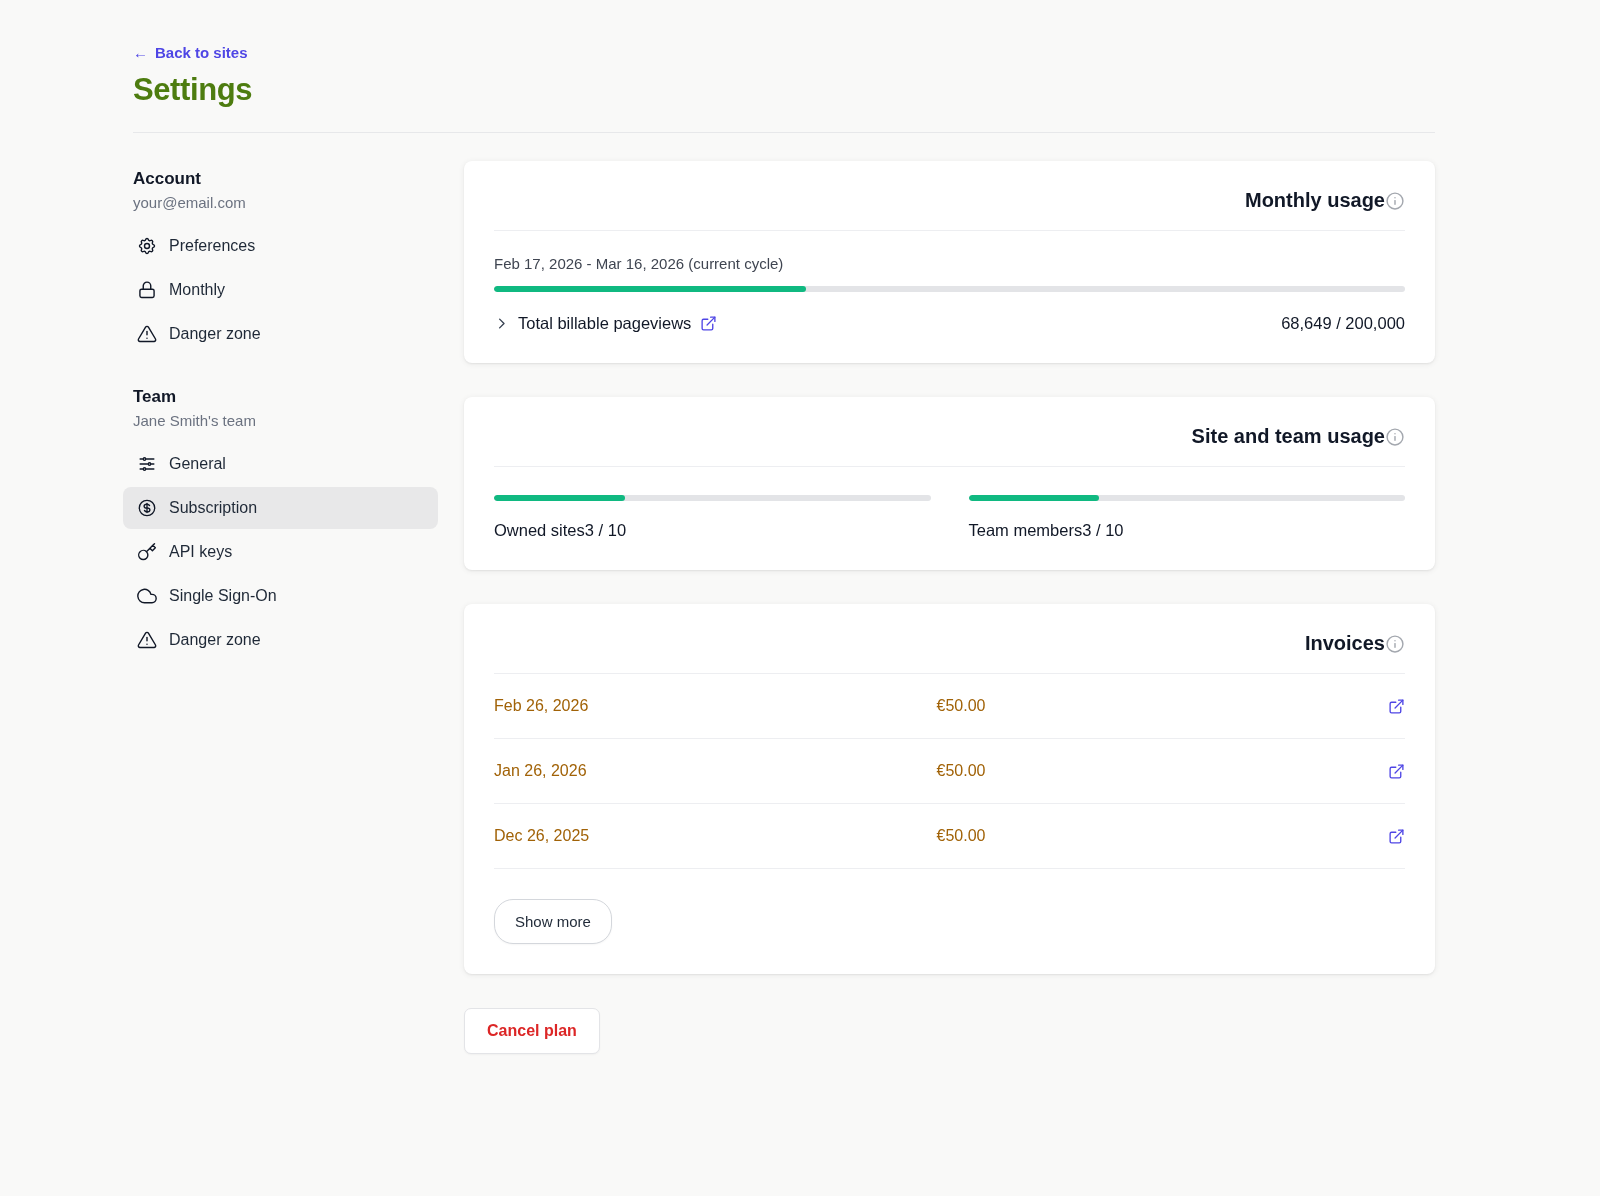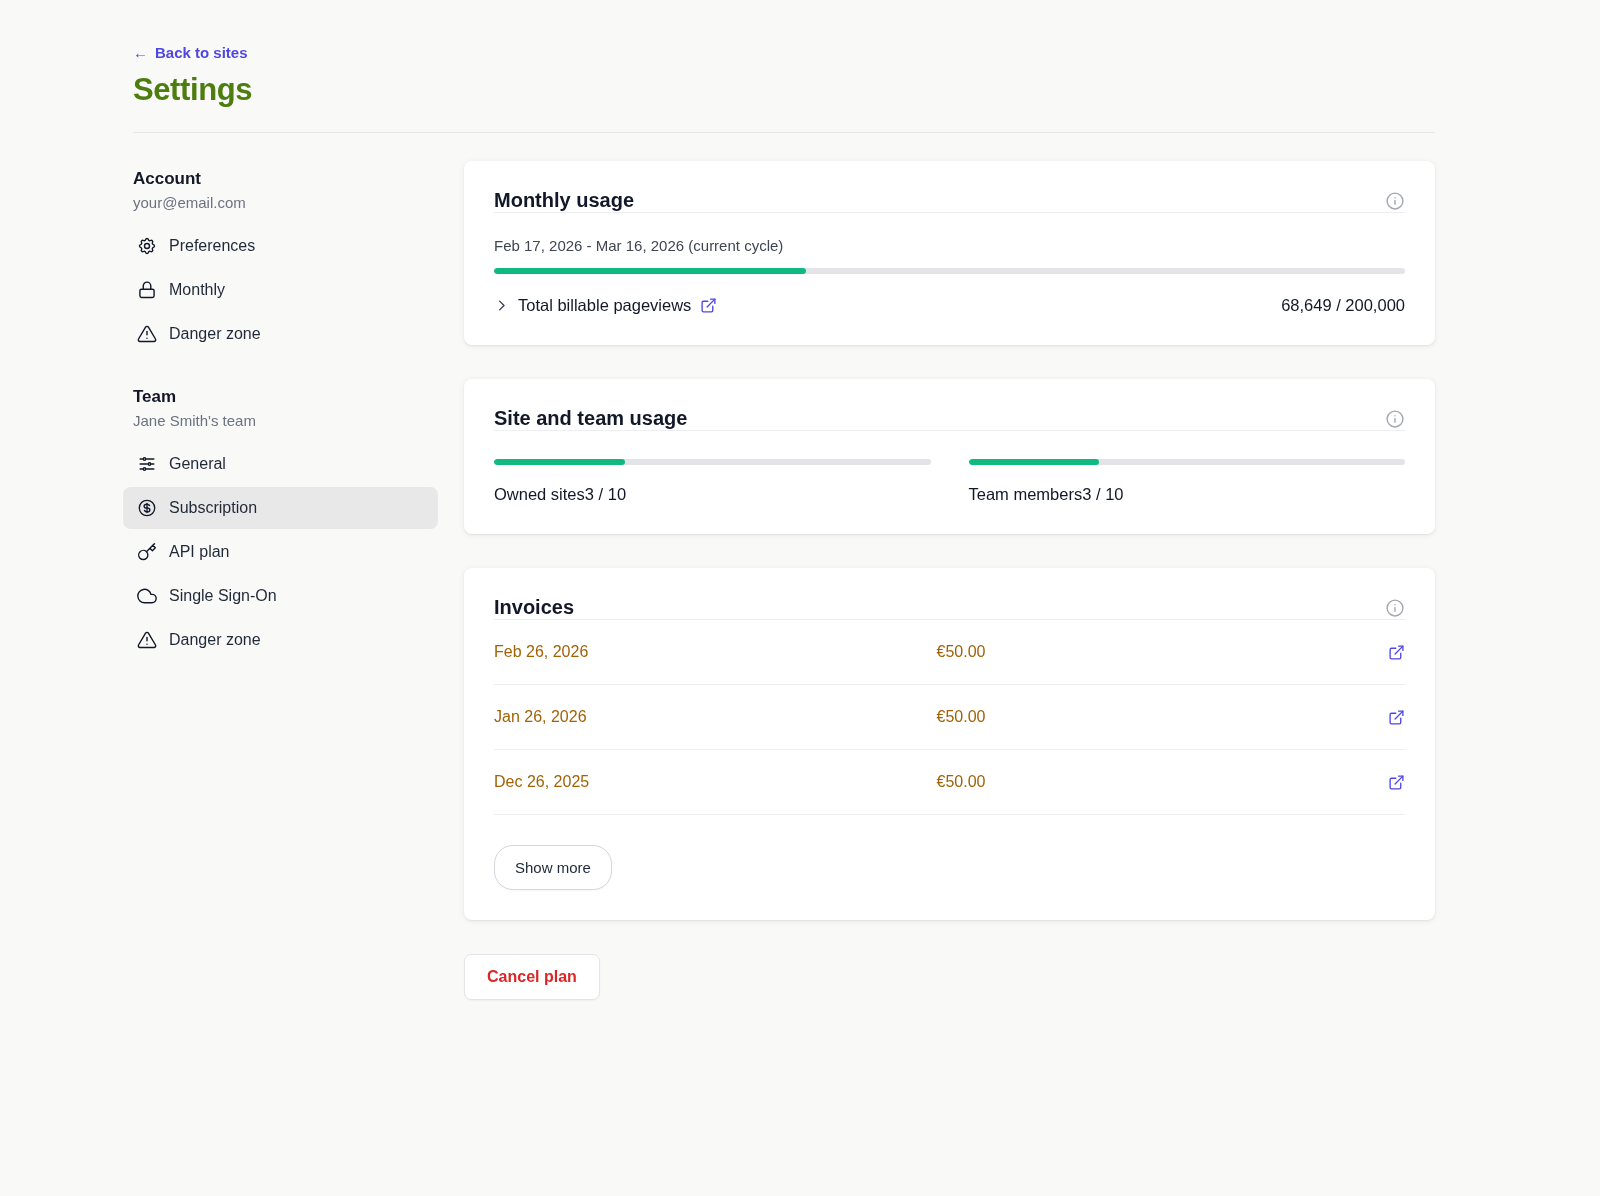--- a/index.html
+++ b/index.html
@@ -40,21 +40,21 @@
   .nav-icon { width:20px; height:20px; flex:0 0 20px; color:#111827; }
   .nav-icon svg { width:20px; height:20px; display:block; }
 
   
   .card {
     background:#ffffff; border-radius:8px;
     box-shadow:0 1px 2px rgba(0,0,0,.06), 0 1px 6px rgba(0,0,0,.07);
     padding:28px 30px 30px;
   }
   .card + .card { margin-top:34px; }
-  .card-head { display:flex; justify-content:space-between; align-items:center; border-bottom:1px solid #edeef1; }
+  .card-head { display:flex; justify-content:flex-end; align-items:center; padding-bottom:18px; border-bottom:1px solid #edeef1; }
   .card-title { font-size:20px; font-weight:600; color:#111827; }
   .info-btn { width:20px; height:20px; color:#a3a7ae; cursor:pointer; background:none; border:none; padding:0; }
   .info-btn svg { width:20px; height:20px; display:block; }
 
   
   .bar { height:6px; background:#e3e4e7; border-radius:99px; overflow:hidden; }
   .bar-fill { height:100%; width:0; background:var(--progress-green,#10b981); border-radius:99px; }
 
   
   .cycle-label { margin-top:24px; font-size:15px; color:#3f4551; }
@@ -163,21 +163,21 @@
                 </svg>
             </span>
             <span>Subscription</span>
           </a>
           <a class="nav-item">
             <span class="nav-icon">
               <svg viewBox="0 0 24 24" fill="none" stroke="currentColor" stroke-width="1.7" stroke-linecap="round" stroke-linejoin="round">
                   <path d="M21 2l-2 2m-7.61 7.61a5.5 5.5 0 1 1-7.778 7.778 5.5 5.5 0 0 1 7.777-7.777zm0 0L15.5 7.5m0 0l3 3L22 7l-3-3m-3.5 3.5L19 4"></path>
                 </svg>
             </span>
-            <span>API plan</span>
+            <span>API keys</span>
           </a>
           <a class="nav-item">
             <span class="nav-icon">
               <svg viewBox="0 0 24 24" fill="none" stroke="currentColor" stroke-width="1.7" stroke-linecap="round" stroke-linejoin="round">
                   <path d="M18 10h-1.26A8 8 0 1 0 9 20h9a5 5 0 0 0 0-10z"></path>
                 </svg>
             </span>
             <span>Single Sign-On</span>
           </a>
           <a class="nav-item">

